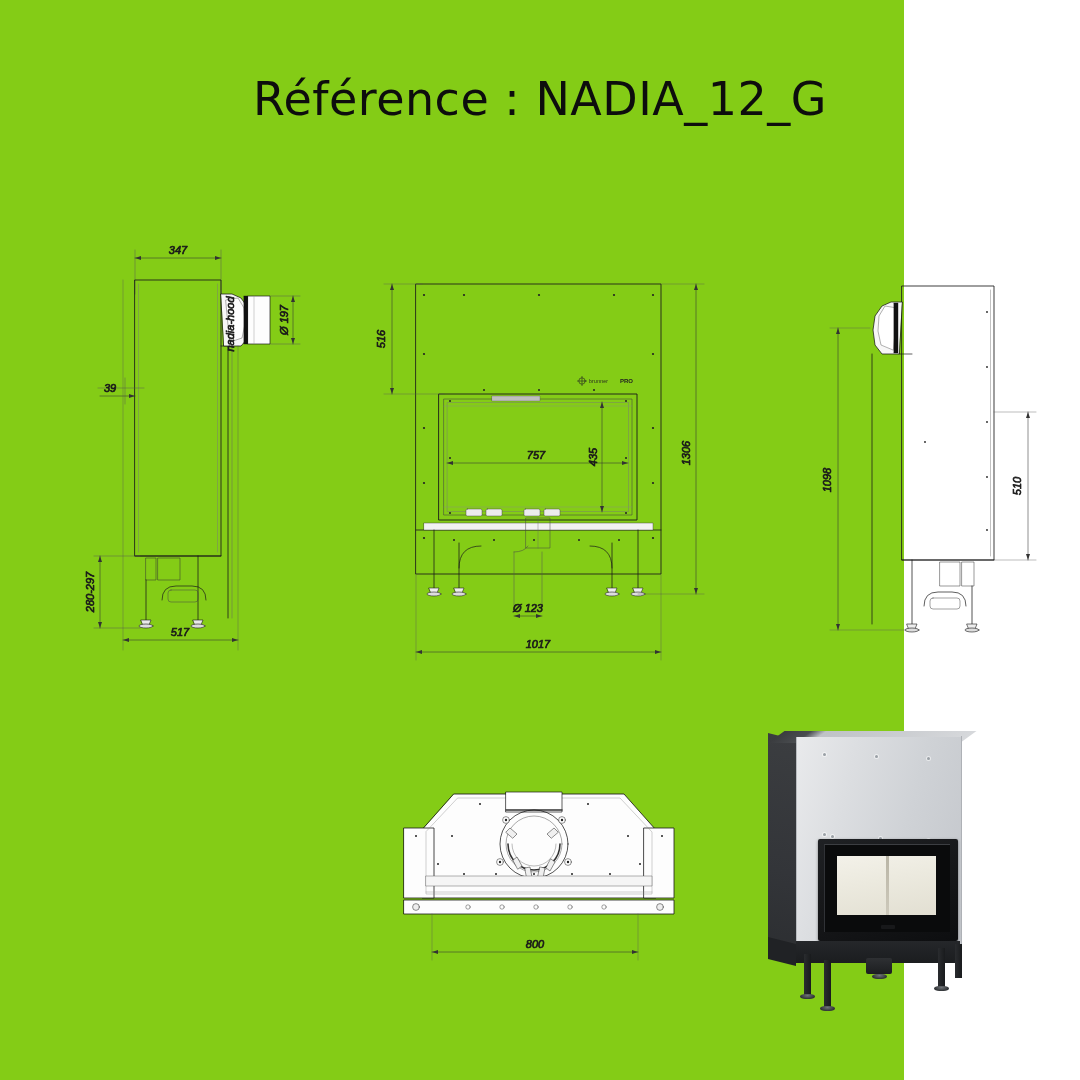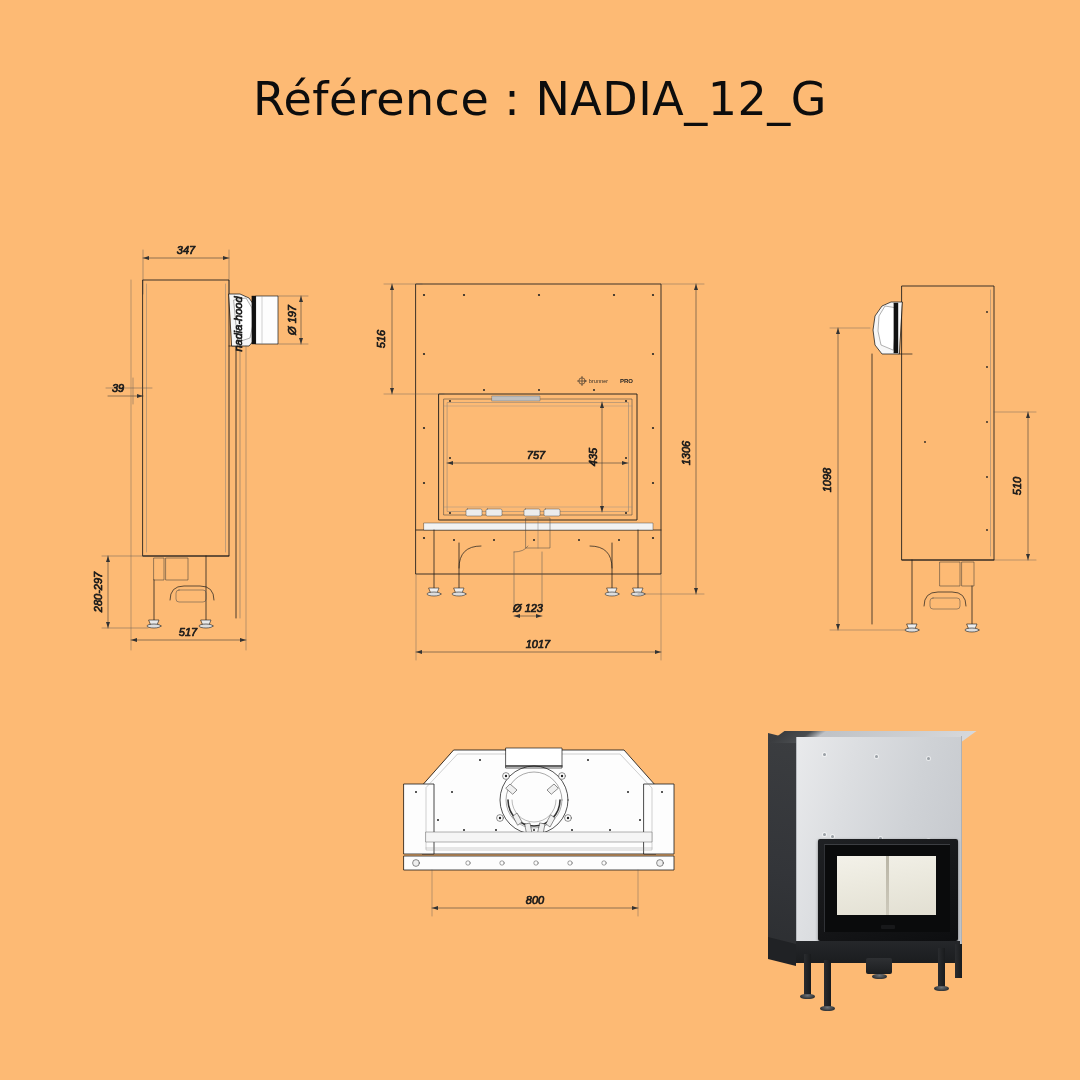--- a/index.html
+++ b/index.html
@@ -13,23 +13,23 @@
     height: 1080px;
     position: relative;
     overflow: hidden;
     font-family: "Liberation Sans", sans-serif;
     color: #111111;
   }
 
   #sheet {
     position: absolute;
     inset: 0;
-    width: 1080px;
+    width: 904px;
     height: 1080px;
-    background: #fdba74;
+    background: #84cc16;
   }
 
   
   .title-wrap {
     position: absolute;
     left: 0;
     top: 72px;
     width: 1080px;
     text-align: center;
   }
@@ -188,21 +188,21 @@
 </style>
 </head>
 <body>
 
 <div id="sheet">
 
   <div class="title-wrap">
     <span class="title">Référence : NADIA_12_G</span>
   </div>
 
-  <div class="view" style="left:86px; top:228px; width:270px; height:440px;">
+  <div class="view" style="left:78px; top:228px; width:270px; height:440px;">
     <svg width="270" height="440" viewBox="0 0 270 440" fill="none" stroke="#1a1a1a" stroke-width="0.7" stroke-linecap="round" stroke-linejoin="round">
 
       <line x1="57" y1="22" x2="57" y2="66" stroke="#555" stroke-width="0.45"></line>
       <line x1="143" y1="22" x2="143" y2="66" stroke="#555" stroke-width="0.45"></line>
 
       <line x1="57" y1="30" x2="143" y2="30" stroke="#333" stroke-width="0.55"></line>
       <path d="M57 30 l6 -2 v4 z" fill="#333" stroke="none"></path>
       <path d="M143 30 l-6 -2 v4 z" fill="#333" stroke="none"></path>
       <text class="dimtext" x="100" y="26" text-anchor="middle">347</text>
 
@@ -429,21 +429,21 @@
 
       <line x1="182" y1="140" x2="224" y2="140" stroke="#555" stroke-width="0.4"></line>
       <line x1="182" y1="288" x2="224" y2="288" stroke="#555" stroke-width="0.4"></line>
       <line x1="216" y1="140" x2="216" y2="288" stroke="#333" stroke-width="0.55"></line>
       <path d="M216 140 l-2 6 h4 z" fill="#333" stroke="none"></path>
       <path d="M216 288 l-2 -6 h4 z" fill="#333" stroke="none"></path>
       <text class="dimtext" x="209" y="214" text-anchor="middle" transform="rotate(-90 209 214)">510</text>
     </svg>
   </div>
 
-  <div class="view" style="left:392px; top:734px; width:300px; height:200px;">
+  <div class="view" style="left:392px; top:778px; width:300px; height:200px;">
     <svg width="300" height="200" viewBox="0 0 300 200" fill="none" stroke="#1a1a1a" stroke-width="0.7" stroke-linecap="round" stroke-linejoin="round">
 
       <path d="M62 16 L232 16 L264 52 L264 120 L30 120 L30 52 Z" fill="#fdfdfd" stroke="#1a1a1a" stroke-width="0.85"></path>
 
       <rect x="12" y="50" width="30" height="70" fill="#fdfdfd" stroke="#1a1a1a" stroke-width="0.8"></rect>
       <rect x="252" y="50" width="30" height="70" fill="#fdfdfd" stroke="#1a1a1a" stroke-width="0.8"></rect>
 
       <path d="M66 20 L228 20 L260 54 L260 116 L34 116 L34 54 Z" stroke="#888" stroke-width="0.4" fill="none"></path>
 
       <rect x="114" y="14" width="56" height="20" fill="#ffffff" stroke="#1a1a1a" stroke-width="0.7"></rect>

